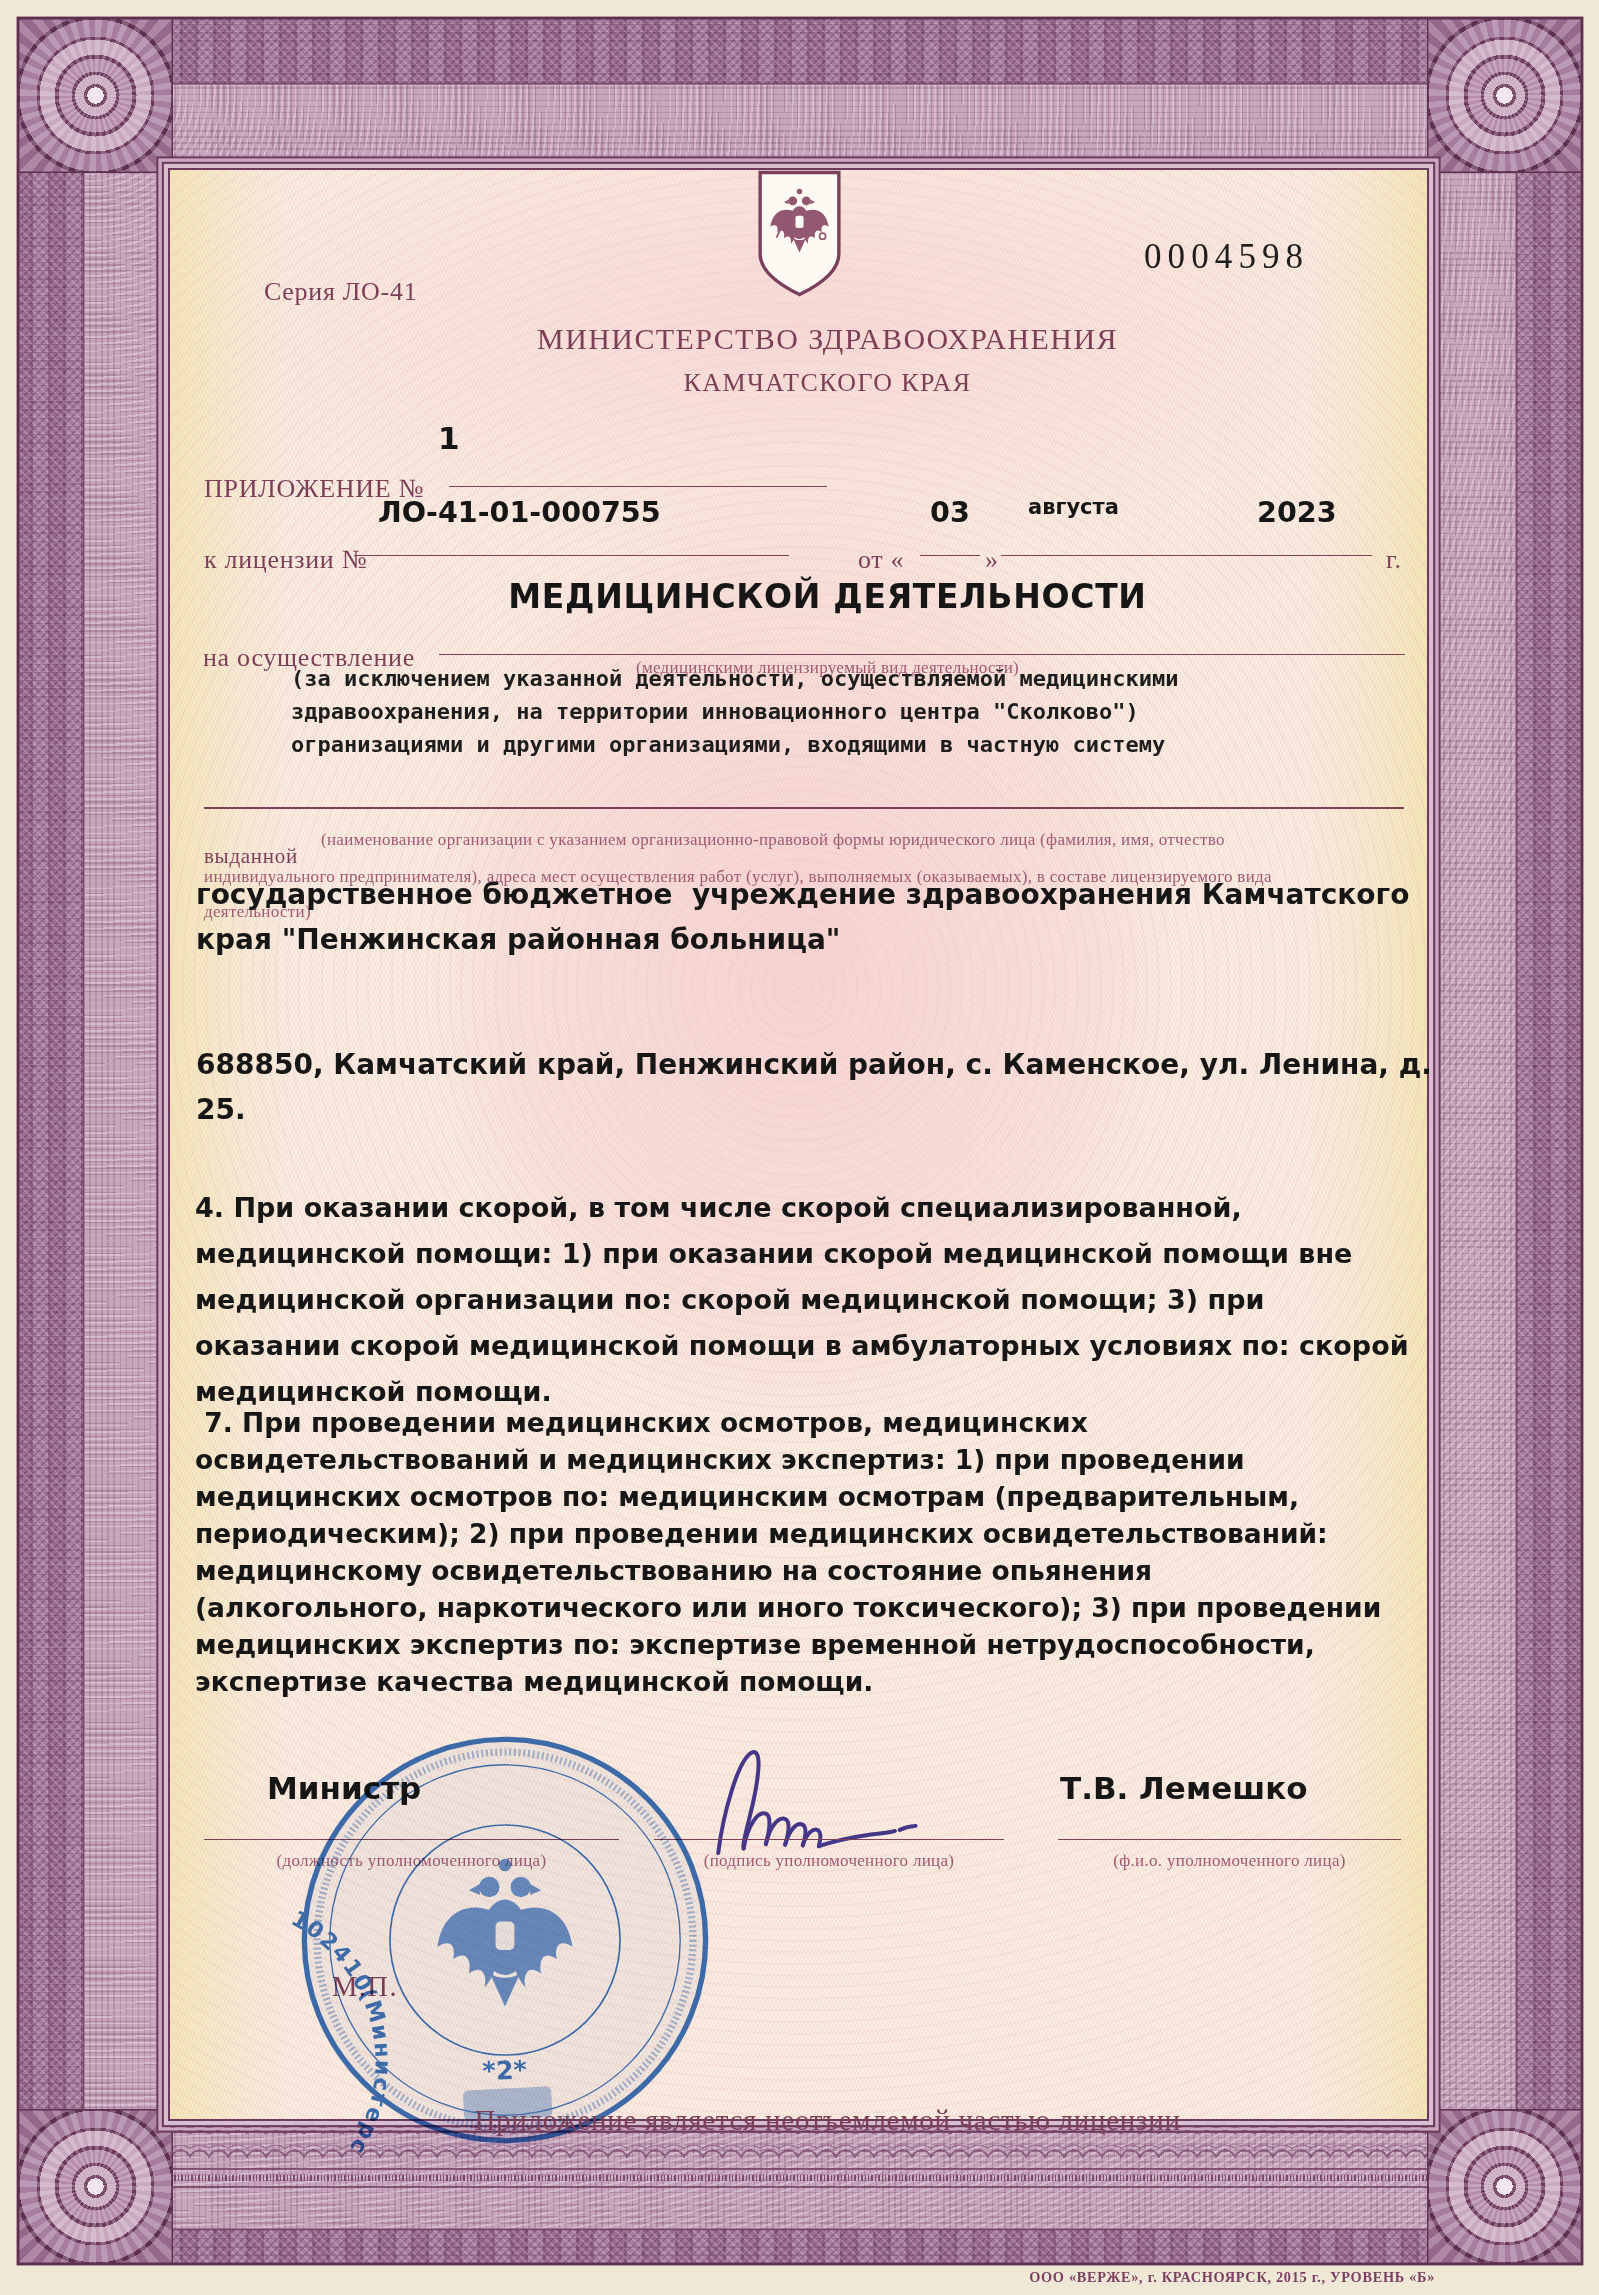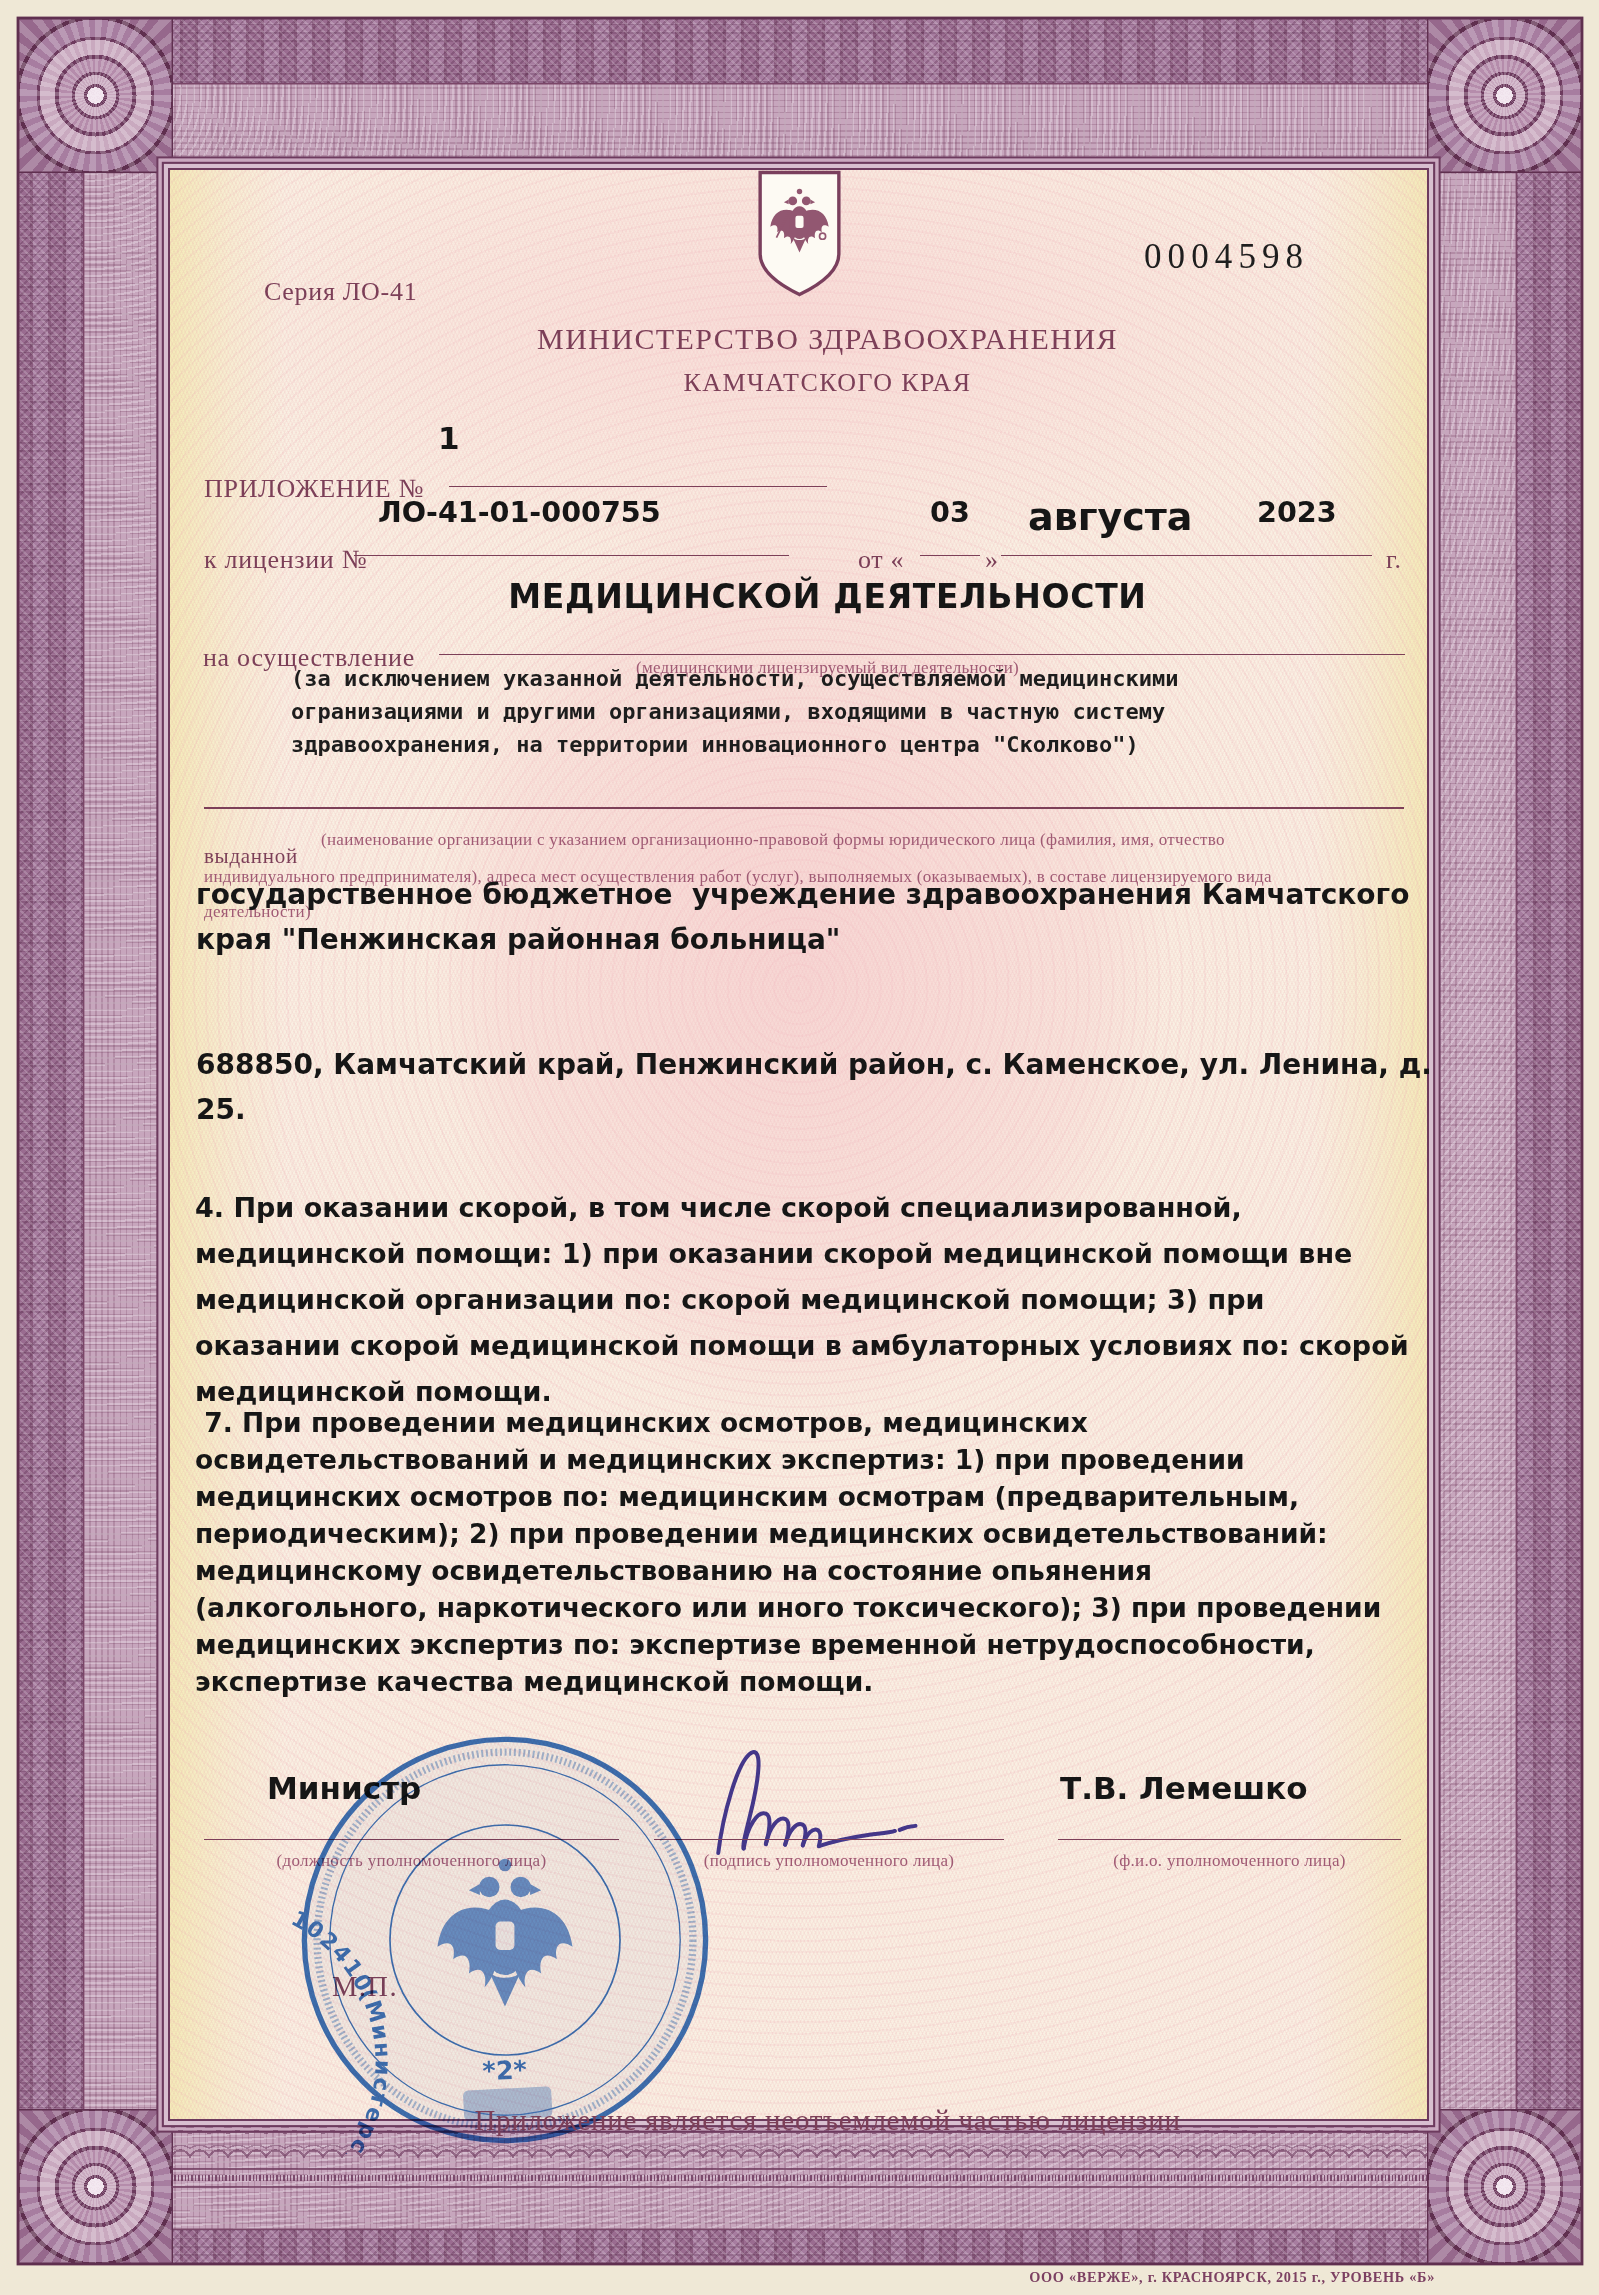--- a/index.html
+++ b/index.html
@@ -114,34 +114,34 @@
   <div class="abs rule" style="left:449px;top:486px;width:378px;"></div>
 
   <div class="abs typed" style="left:378px;top:495px;font-size:28.6px;">ЛО-41-01-000755</div>
   <div class="abs maroon label" style="left:204px;top:525px;">к лицензии №</div>
   <div class="abs rule" style="left:354px;top:555px;width:435px;"></div>
   <div class="abs maroon label" style="left:858px;top:525px;">от «</div>
   <div class="abs typed" style="left:930px;top:495px;font-size:28.6px;">03</div>
   <div class="abs rule" style="left:920px;top:555px;width:60px;"></div>
   <div class="abs maroon label" style="left:985px;top:525px;">»</div>
   <div class="abs rule" style="left:1001px;top:555px;width:371px;"></div>
-  <div class="abs typed" style="left:1028px;top:495px;font-size:38px;">августа</div>
+  <div class="abs typed" style="left:1028px;top:495px;font-size:21px;">августа</div>
   <div class="abs typed" style="left:1257px;top:495px;font-size:28.6px;">2023</div>
   <div class="abs maroon label" style="left:1386px;top:525px;">г.</div>
 
   <div class="abs center typed" style="top:577px;font-size:33px;letter-spacing:0.7px;">МЕДИЦИНСКОЙ ДЕЯТЕЛЬНОСТИ</div>
 
   <div class="abs maroon label" style="left:203px;top:623px;">на осуществление</div>
   <div class="abs rule" style="left:439px;top:654px;width:966px;"></div>
   <div class="abs center hint" style="top:658px;">(медицинскими лицензируемый вид деятельности)</div>
 
   <div class="abs typedmono lines" style="left:291px;top:662px;font-size:22px;line-height:33px;">
       <div>(за исключением указанной деятельности, осуществляемой медицинскими</div>
+      <div>здравоохранения, на территории инновационного центра "Сколково")</div>
       <div>огранизациями и другими организациями, входящими в частную систему</div>
-      <div>здравоохранения, на территории инновационного центра "Сколково")</div>
     </div>
 
   <div class="abs rule" style="left:204px;top:807px;width:1200px;height:2px;"></div>
   <div class="abs maroon" style="left:204px;top:824px;font-size:21px;letter-spacing:0.7px;">выданной</div>
   <div class="abs hint" style="left:321px;top:830px;">(наименование организации с указанием организационно-правовой формы юридического лица (фамилия, имя, отчество</div>
   <div class="abs hint" style="left:204px;top:867px;">индивидуального предпринимателя), адреса мест осуществления работ (услуг), выполняемых (оказываемых), в составе лицензируемого вида</div>
   <div class="abs hint" style="left:204px;top:902px;">деятельности)</div>
 
   <div class="abs typed lines" style="left:196px;top:872px;font-size:28px;line-height:45px;">
       <div>государственное бюджетное  учреждение здравоохранения Камчатского</div>

